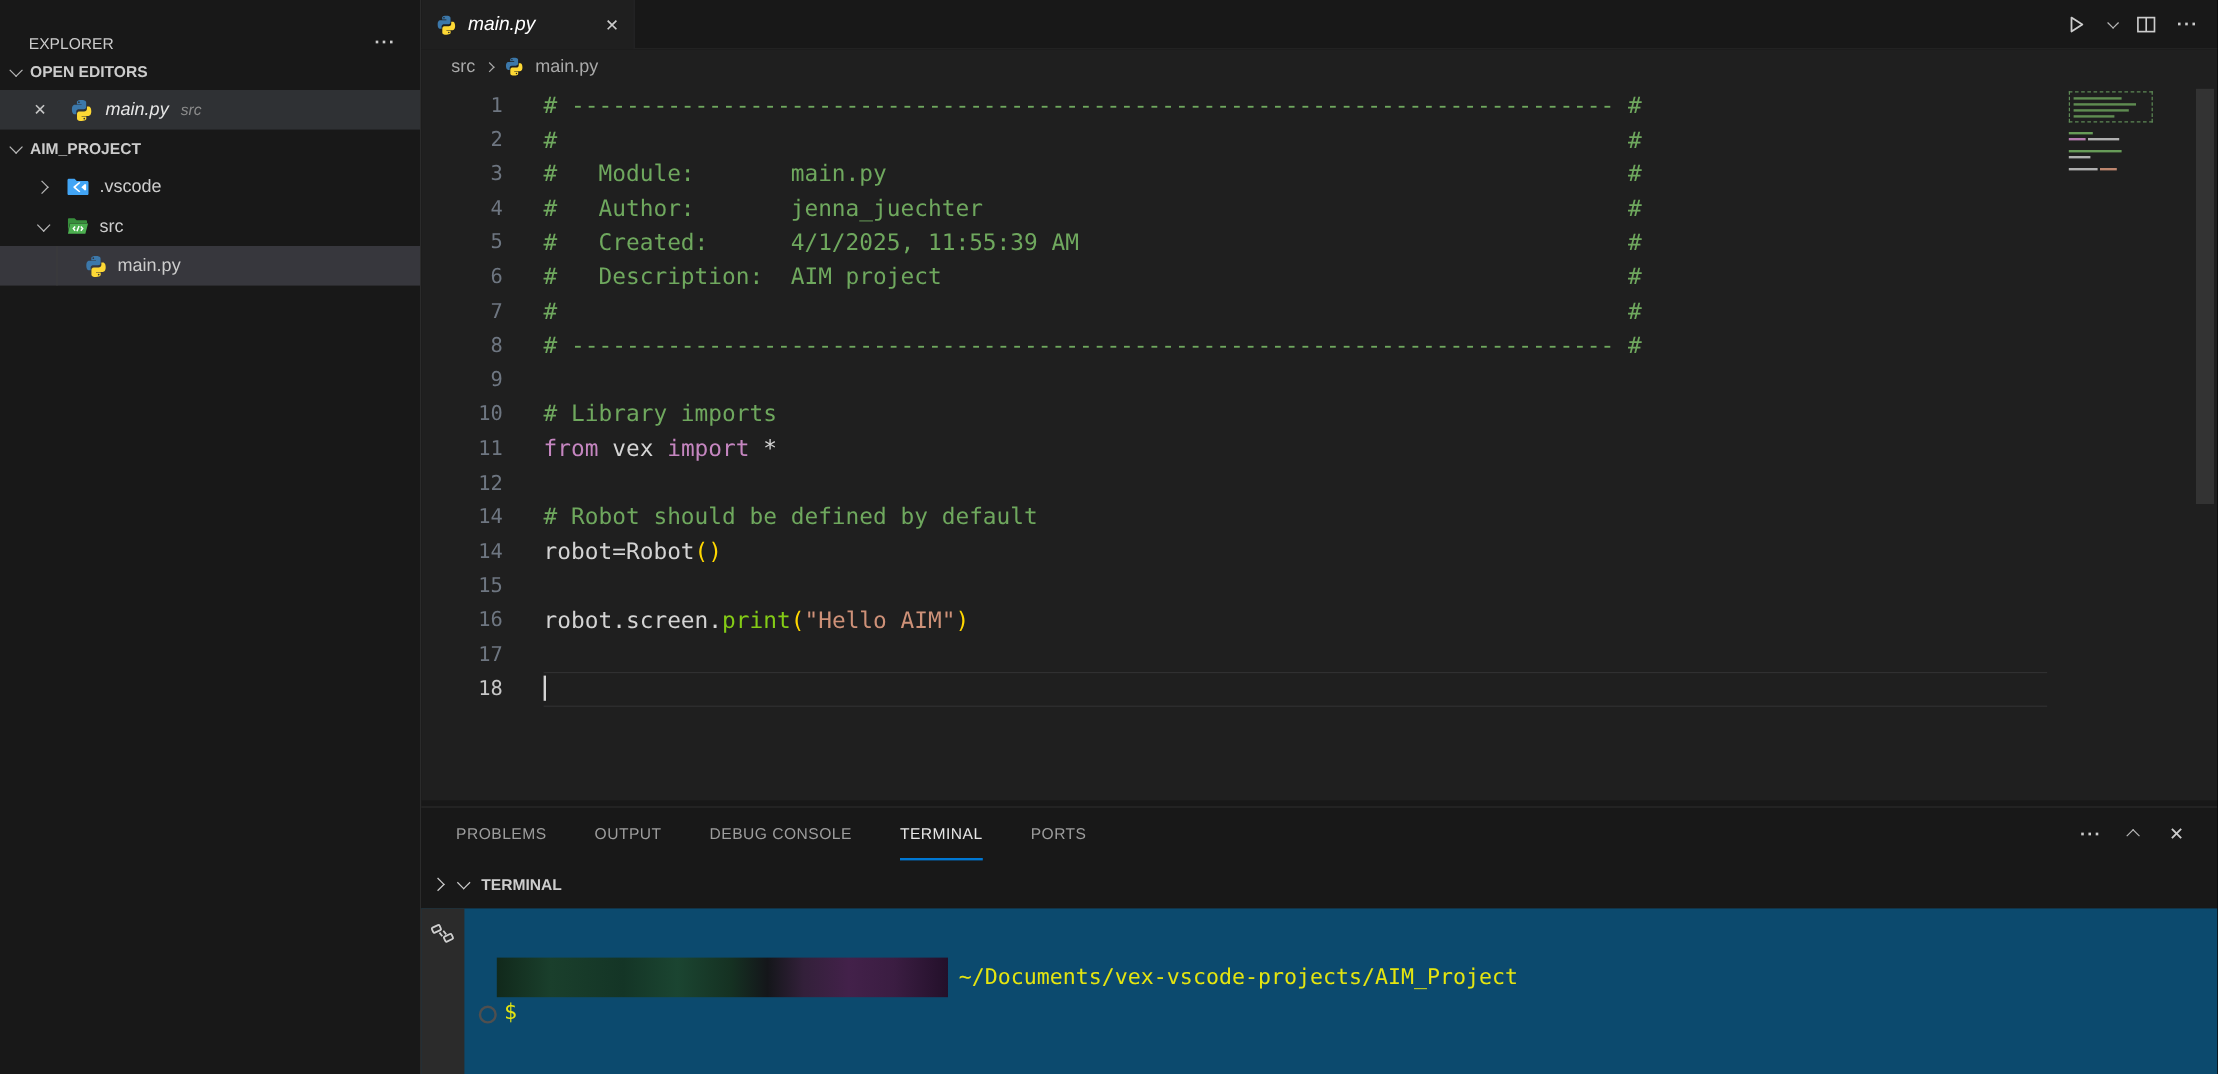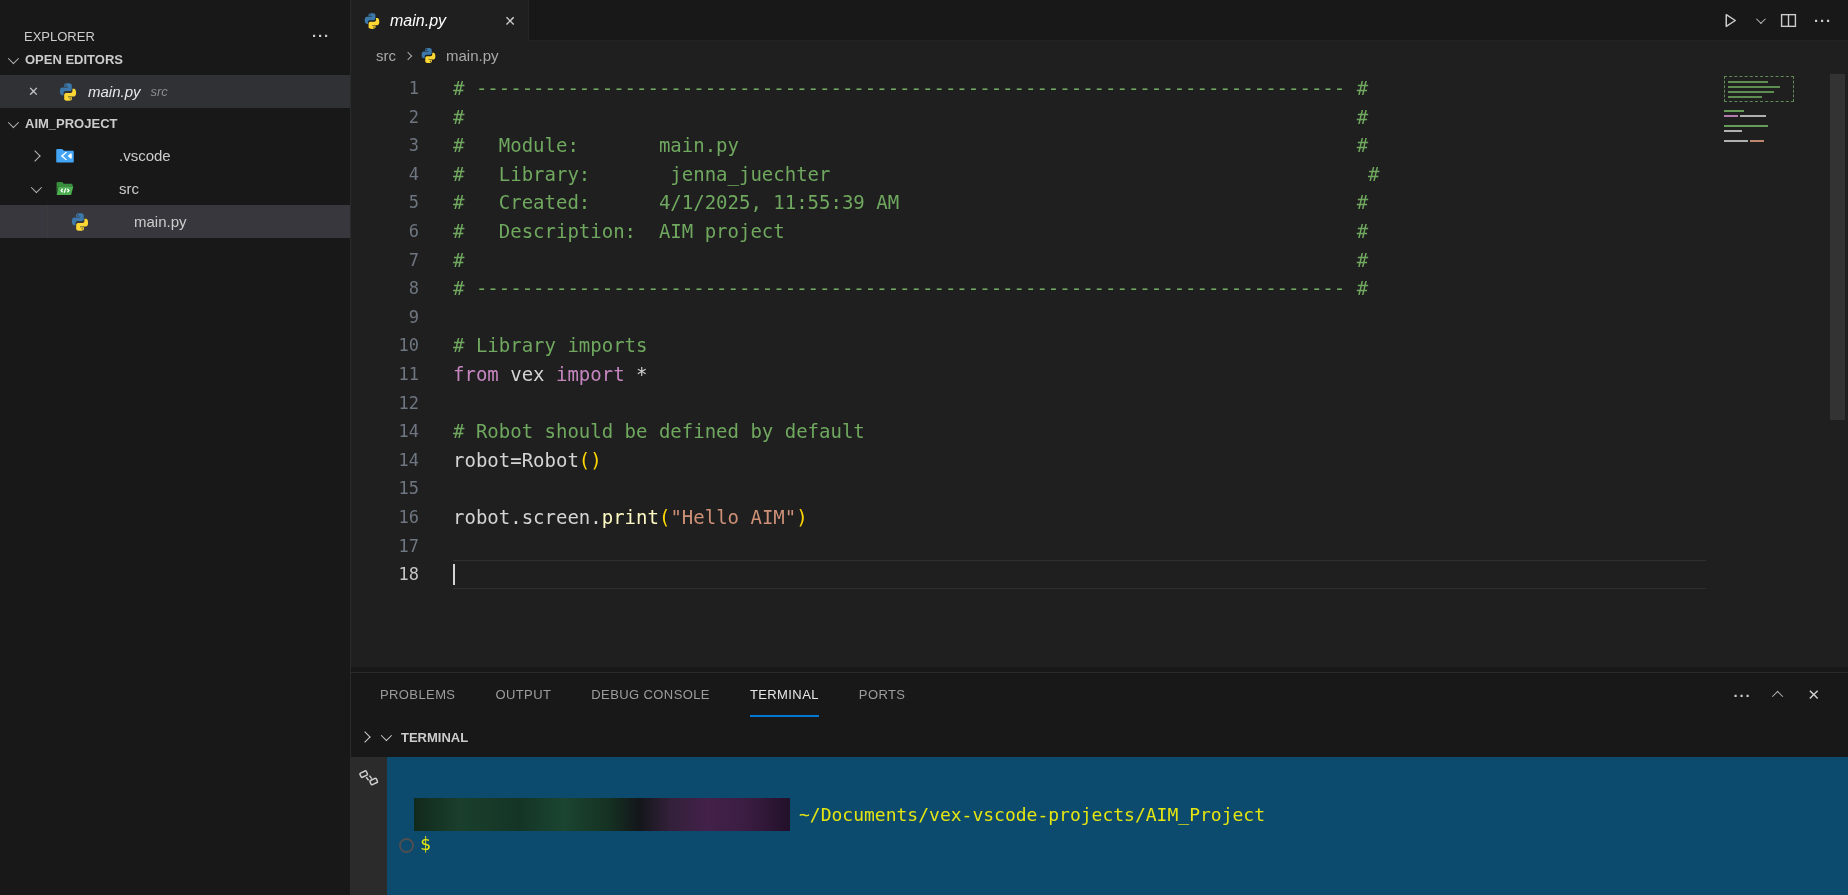--- a/index.html
+++ b/index.html
@@ -19,21 +19,21 @@
   .oe-close{width:16px;color:#c5c5c5;font-size:13px;cursor:pointer;}
   .ficon{width:20px;height:20px;flex:none;}
   .oe-item .ficon{margin:0 10px 0 14px;}
   .fname-italic{font-style:italic;color:#e7e7e7;}
   .dim-hint{font-style:italic;color:#8c8c8c;font-size:13px;margin-left:10px;}
   .tree-row{height:33px;display:flex;align-items:center;font-size:15px;position:relative;cursor:pointer;}
   .tree-row .chev{margin:0 16px 0 31px;}
   .tree-row .ficon{margin-right:8px;}
   .tree-row.selected{background:#37373d;}
   .indent-guide{position:absolute;left:47px;top:0;bottom:0;width:1px;background:#3c3c3c;}
-  .tree-label{color:#cccccc;margin-left:36px;}
+  .tree-label{color:#cccccc;}
 
   
   .tabbar{position:absolute;left:351px;top:0;width:1497px;height:41px;background:#181818;border-bottom:1px solid #222222;box-sizing:border-box;}
   .tab{position:absolute;left:0;top:0;width:178px;height:41px;background:#1f1f1f;display:flex;align-items:center;padding:0 12px;box-sizing:border-box;gap:9px;border-right:1px solid #252526;cursor:pointer;}
   .tab .ficon{width:18px;height:18px;}
   .tab-label{font-size:16px;font-style:italic;color:#ffffff;}
   .tab-close{margin-left:auto;color:#cccccc;font-size:14px;cursor:pointer;}
   .editor-actions{position:absolute;right:16px;top:0;height:41px;display:flex;align-items:center;gap:17px;}
   .ea-icon{cursor:pointer;display:flex;align-items:center;}
 
@@ -43,21 +43,21 @@
   .breadcrumb .ficon{width:17px;height:17px;}
 
   
   .editor{position:absolute;left:351px;top:70px;width:1497px;height:597px;background:#1f1f1f;overflow:hidden;}
   .code-lines{position:absolute;left:0;top:4px;right:0;}
   .code-line{display:flex;height:28.6px;line-height:28.6px;font-family:"DejaVu Sans Mono",monospace;font-size:19px;white-space:pre;position:relative;}
   .ln{width:68px;text-align:right;color:#6e7681;font-size:17px;flex:none;}
   .lc{padding-left:34px;}
   .code-line.active .ln{color:#c6c6c6;}
   .code-line.active::after{content:"";position:absolute;left:102px;right:142px;top:0;bottom:0;border-top:1px solid #303031;border-bottom:1px solid #303031;pointer-events:none;}
-  .cm{color:#6fa85e;} .kw{color:#c586c0;} .id{color:#d4d4d4;} .fn{color:#fef9c3;} .str{color:#ce9178;} .br{color:#ffd700;}
+  .cm{color:#6fa85e;} .kw{color:#c586c0;} .id{color:#d4d4d4;} .fn{color:#84cc16;} .str{color:#ce9178;} .br{color:#ffd700;}
   .cursor{display:inline-block;width:2px;height:21px;background:#d4d4d4;vertical-align:-4px;}
 
   
   .minimap{position:absolute;left:1369px;top:0;width:80px;height:140px;}
   .mm-box{position:absolute;left:4px;top:6px;width:70px;height:26px;border:1px dashed rgba(121,183,110,.7);box-sizing:border-box;}
   .mm-inline{position:absolute;height:2px;}
   .scroll-slider{position:absolute;right:3px;top:4px;width:15px;height:346px;background:rgba(121,121,121,0.22);}
 
   
   .panel{position:absolute;left:351px;top:672px;width:1497px;height:228px;background:#181818;border-top:1px solid #2b2b2b;box-sizing:border-box;}
@@ -178,21 +178,21 @@
           <path fill="#fdd835" d="M12.1 22.5c4.9 0 4.6-2.1 4.6-2.1v-2.2H12v-.66h6.58s3.12.36 3.12-4.64c0-5-2.73-4.82-2.73-4.82h-1.63v2.32s.09 2.73-2.68 2.73h-4.63s-2.6-.04-2.6 2.51v4.34s-.4 2.52 4.67 2.52zm2.58-1.46a.84.84 0 1 1 0-1.68.84.84 0 0 1 0 1.68z"></path>
         </svg></span>
     <span>main.py</span>
   </div>
 
   <div class="editor">
     <div class="code-lines">
         <div class="code-line"><span class="ln">1</span><span class="lc"><span class="cm"># ---------------------------------------------------------------------------- #</span></span></div>
         <div class="code-line"><span class="ln">2</span><span class="lc"><span class="cm">#                                                                              #</span></span></div>
         <div class="code-line"><span class="ln">3</span><span class="lc"><span class="cm">#   Module:       main.py                                                      #</span></span></div>
-        <div class="code-line"><span class="ln">4</span><span class="lc"><span class="cm">#   Library:       jenna_juechter                                               #</span></span></div>
+        <div class="code-line"><span class="ln">4</span><span class="lc"><span class="cm">#   Author:       jenna_juechter                                               #</span></span></div>
         <div class="code-line"><span class="ln">5</span><span class="lc"><span class="cm">#   Created:      4/1/2025, 11:55:39 AM                                        #</span></span></div>
         <div class="code-line"><span class="ln">6</span><span class="lc"><span class="cm">#   Description:  AIM project                                                  #</span></span></div>
         <div class="code-line"><span class="ln">7</span><span class="lc"><span class="cm">#                                                                              #</span></span></div>
         <div class="code-line"><span class="ln">8</span><span class="lc"><span class="cm"># ---------------------------------------------------------------------------- #</span></span></div>
         <div class="code-line"><span class="ln">9</span><span class="lc"></span></div>
         <div class="code-line"><span class="ln">10</span><span class="lc"><span class="cm"># Library imports</span></span></div>
         <div class="code-line"><span class="ln">11</span><span class="lc"><span class="kw">from</span><span class="id"> vex </span><span class="kw">import</span><span class="id"> *</span></span></div>
         <div class="code-line"><span class="ln">12</span><span class="lc"></span></div>
         <div class="code-line"><span class="ln">14</span><span class="lc"><span class="cm"># Robot should be defined by default</span></span></div>
         <div class="code-line"><span class="ln">14</span><span class="lc"><span class="id">robot=Robot</span><span class="br">()</span></span></div>

